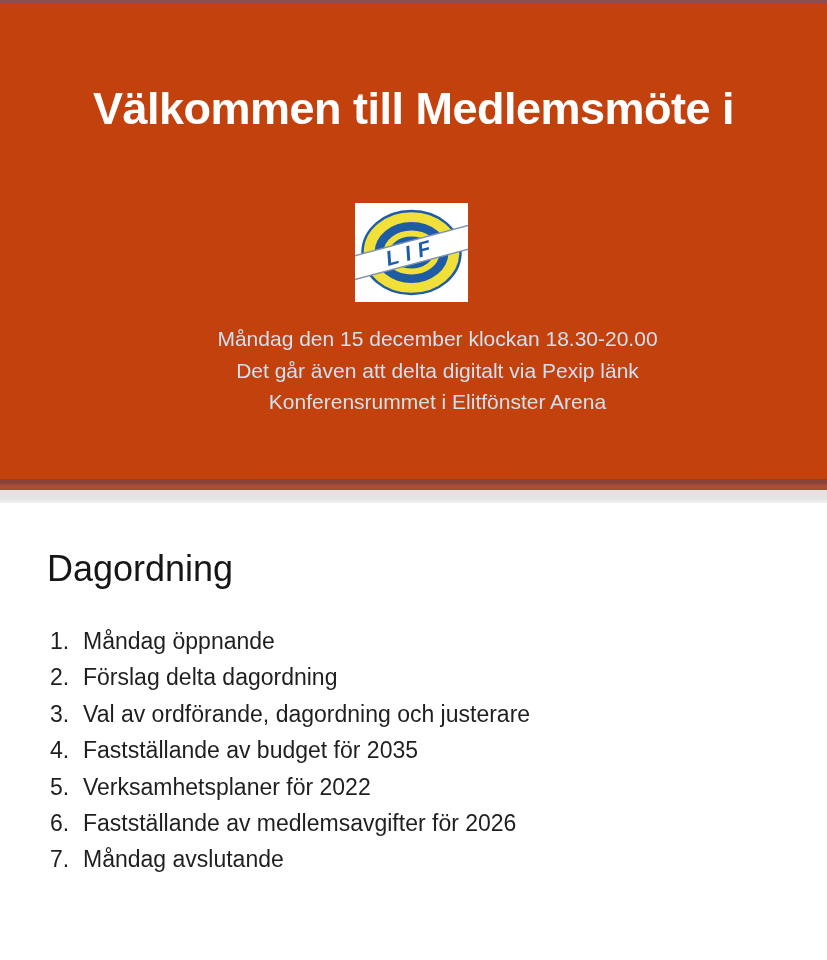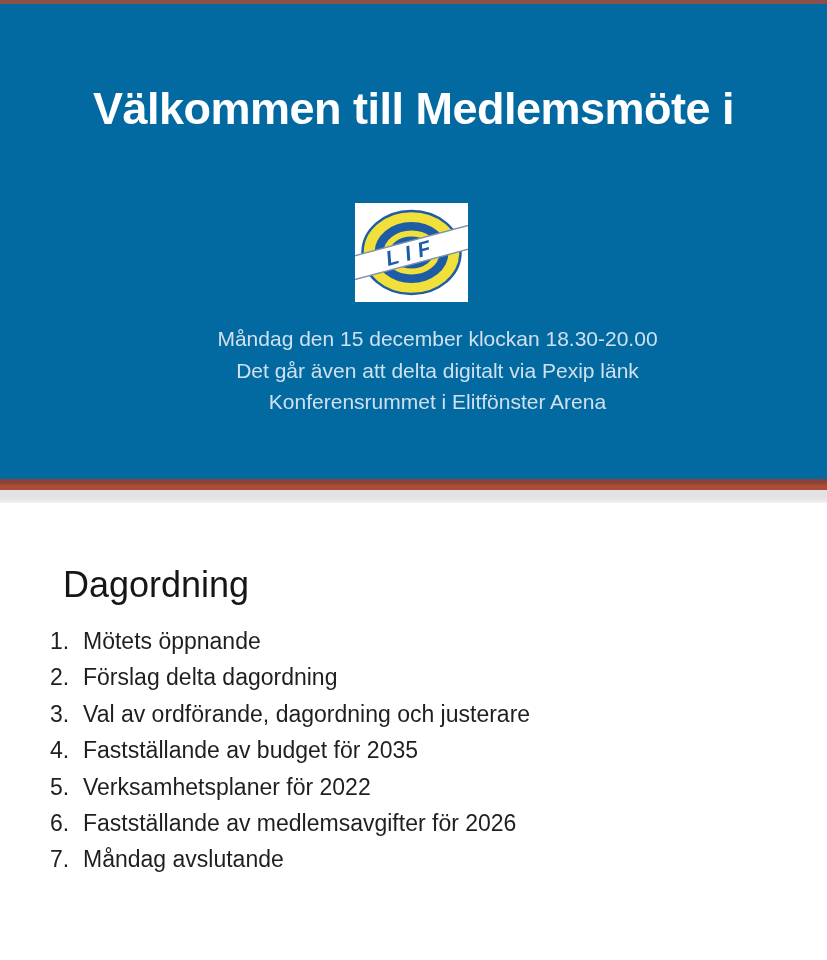--- a/index.html
+++ b/index.html
@@ -16,21 +16,21 @@
   .top-bar {
     position: absolute; top: 0; left: 0;
     width: 100%; height: 4px;
     background: #8a5049;
   }
 
   
   .slide {
     position: absolute; top: 4px; left: 0;
     width: 100%; height: 475px;
-    background: #0369a1;
+    background: #c2410c;
     text-decoration: underline;
   }
   .slide-title {
     position: absolute; top: 74px; left: 0;
     width: 100%;
     margin: 0;
     text-align: center;
     color: #ffffff;
     font-size: 45px;
     font-weight: 700;
@@ -64,21 +64,21 @@
   }
   .divider-gray {
     position: absolute; top: 490px; left: 0;
     width: 100%; height: 13px;
     background: linear-gradient(to bottom, #e2e2e3 0%, #e4e4e5 70%, #f3f3f4 100%);
   }
 
   
   .agenda-heading {
     position: absolute; top: 547px; left: 47px;
-    margin: 16px;
+    margin: 0;
     color: #161616;
     font-size: 36px;
     font-weight: 400;
     line-height: 44px;
     text-align: center;
   }
   .agenda-list {
     position: absolute; top: 623px; left: 50px;
     margin: 0; padding: 0;
     list-style: none;
@@ -132,21 +132,21 @@
 
   <div class="divider-rust"></div>
   <div class="divider-gray"></div>
 
   <section class="doc">
     <h2 class="agenda-heading">Dagordning</h2>
 
     <ol class="agenda-list">
       <li>
         <span class="num">1.</span>
-        <span class="txt">Mötets öppnande</span>
+        <span class="txt">Måndag öppnande</span>
       </li>
       <li>
         <span class="num">2.</span>
         <span class="txt">Förslag delta dagordning</span>
       </li>
       <li>
         <span class="num">3.</span>
         <span class="txt">Val av ordförande, dagordning och justerare</span>
       </li>
       <li>

